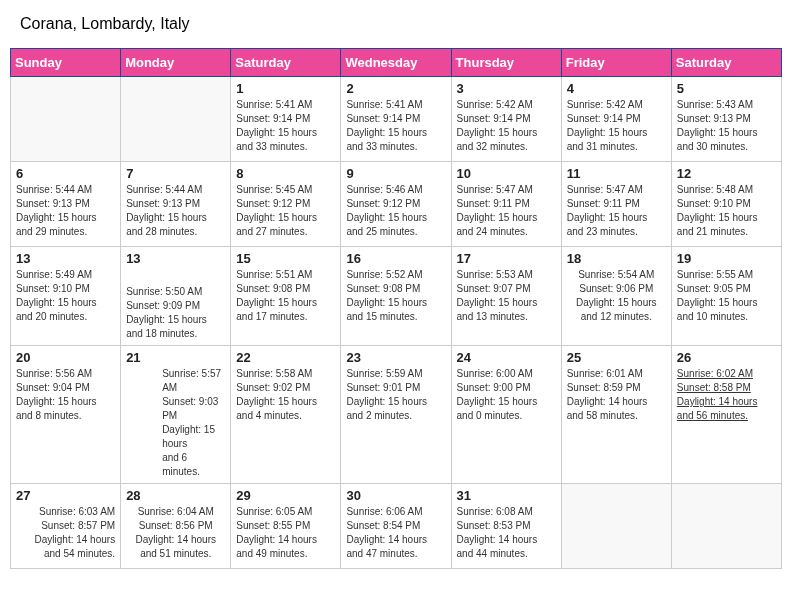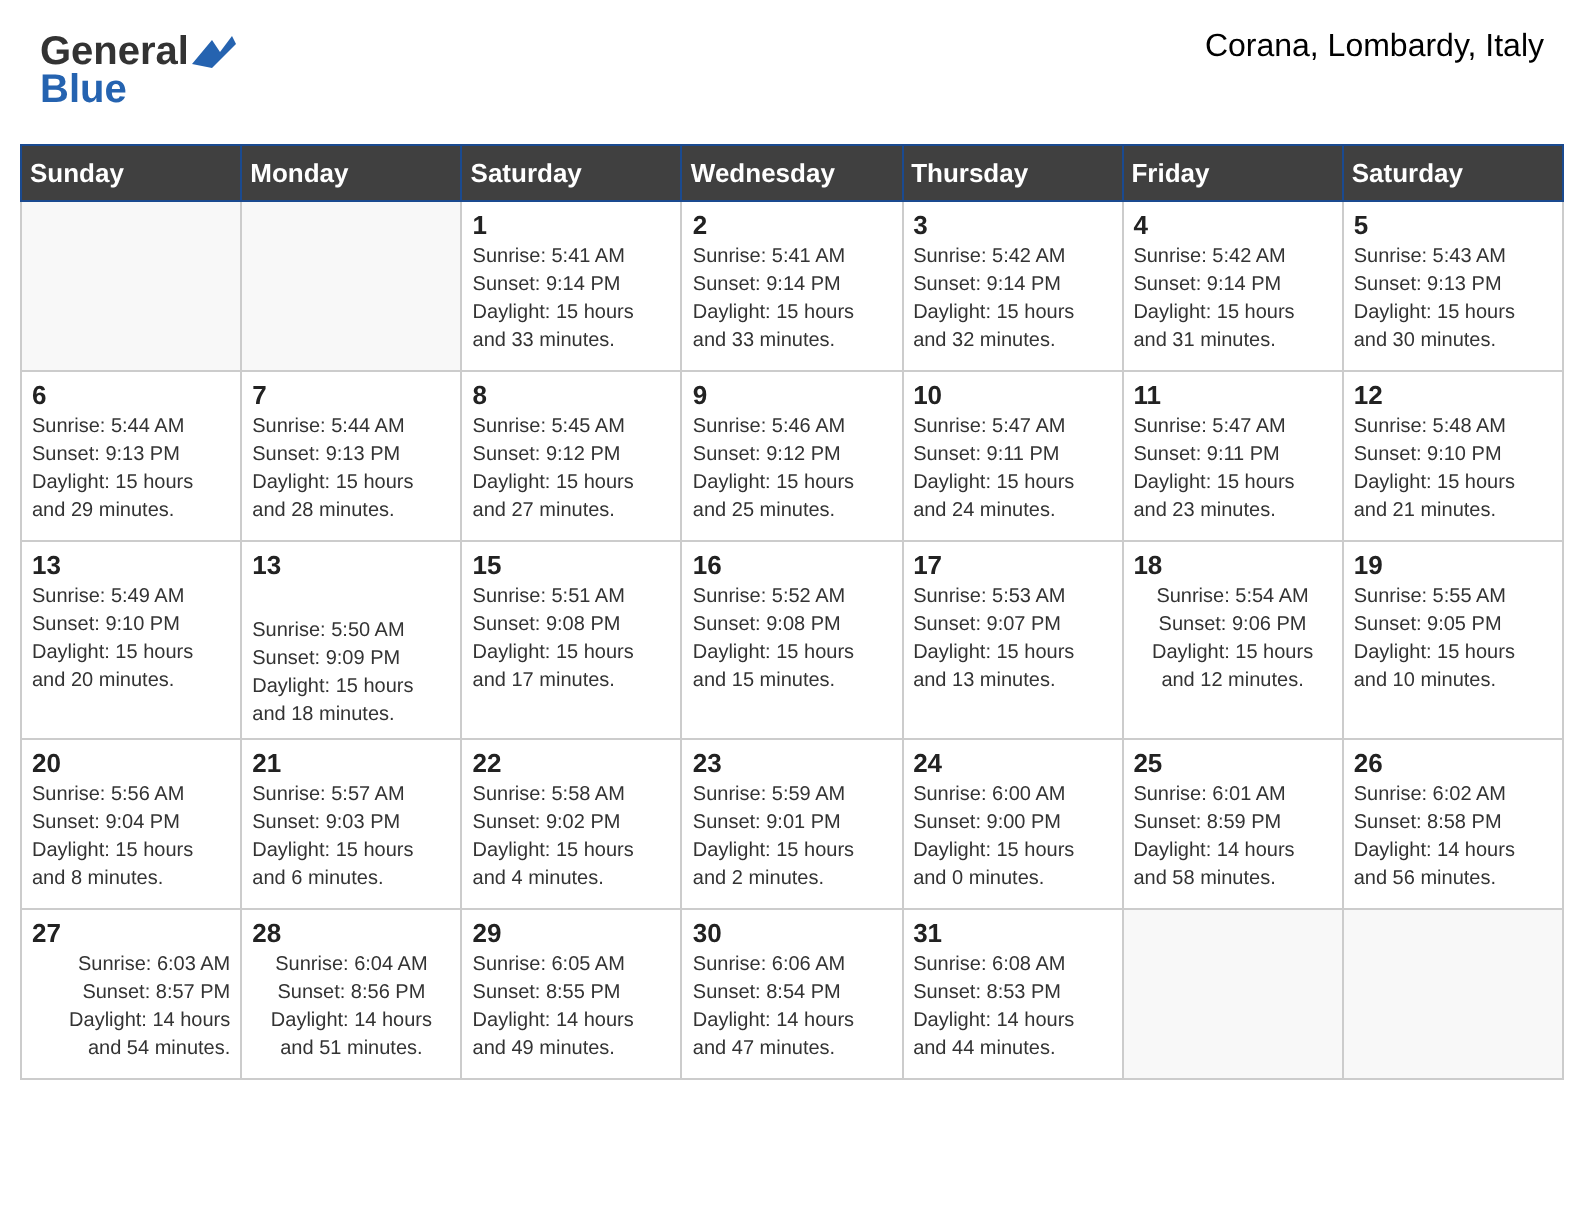--- a/index.html
+++ b/index.html
@@ -35,21 +35,21 @@
     .location-title {
       font-size: 16px;
       color: #000000;
     }
     .calendar {
       width: 100%;
       border-collapse: collapse;
       border: 1px solid #ccc;
     }
     .calendar th {
-      background: #404040;
+      background: #ec4899;
       color: #fff;
       font-size: 13px;
       font-weight: bold;
       padding: 6px 4px;
       text-align: left;
       border: 1px solid #1a4a90;
     }
     .calendar td {
       vertical-align: top;
       border: 1px solid #ccc;
@@ -76,29 +76,20 @@
       line-height: 1.4;
     }
     .calendar tr td {
       height: 85px;
     }
   </style>
 </head>
 <body>
 
 <div class="header">
-  <div class="logo">
-    <div style="display:flex;align-items:center;">
-      <span class="logo-general" style="font-size:20px;font-weight:bold;color:#333;">General</span>
-      <svg width="22" height="16" viewBox="0 0 22 16" style="margin-left:2px;margin-bottom:2px;">
-        <polygon points="0,14 10,2 14,8 20,0 22,4 10,16" fill="#2563b0"></polygon>
-      </svg>
-    </div>
-    <span class="logo-blue" style="font-size:20px;font-weight:bold;color:#2563b0;margin-top:-4px;">Blue</span>
-  </div>
   <div class="title-area">
     <div class="location-title">Corana, Lombardy, Italy</div>
   </div>
 </div>
 
 <table class="calendar">
   <thead>
     <tr>
     <th>Sunday</th>
         <th>Monday</th>
@@ -254,21 +245,21 @@
       <tr>
         <td>
           <span class="day-number">20</span>
           <div class="day-detail" style="white-space: pre-line;">Sunrise: 5:56 AM
 Sunset: 9:04 PM
 Daylight: 15 hours
 and 8 minutes.</div>
         </td>
         <td>
           <span class="day-number">21</span>
-          <div class="day-detail" style="white-space: pre-line;">Sunrise: 5:57 AM
+          <div class="day-detail" style="white-space: pre-line; margin-left: 36px;">Sunrise: 5:57 AM
 Sunset: 9:03 PM
 Daylight: 15 hours
 and 6 minutes.</div>
         </td>
         <td>
           <span class="day-number">22</span>
           <div class="day-detail" style="white-space: pre-line;">Sunrise: 5:58 AM
 Sunset: 9:02 PM
 Daylight: 15 hours
 and 4 minutes.</div>
@@ -289,21 +280,21 @@
         </td>
         <td>
           <span class="day-number">25</span>
           <div class="day-detail" style="white-space: pre-line;">Sunrise: 6:01 AM
 Sunset: 8:59 PM
 Daylight: 14 hours
 and 58 minutes.</div>
         </td>
         <td>
           <span class="day-number">26</span>
-          <div class="day-detail" style="white-space: pre-line;">Sunrise: 6:02 AM
+          <div class="day-detail" style="white-space: pre-line; text-decoration: underline;">Sunrise: 6:02 AM
 Sunset: 8:58 PM
 Daylight: 14 hours
 and 56 minutes.</div>
         </td>
       </tr>
       <tr>
         <td>
           <span class="day-number">27</span>
           <div class="day-detail" style="white-space: pre-line; text-align: right;">Sunrise: 6:03 AM
 Sunset: 8:57 PM

